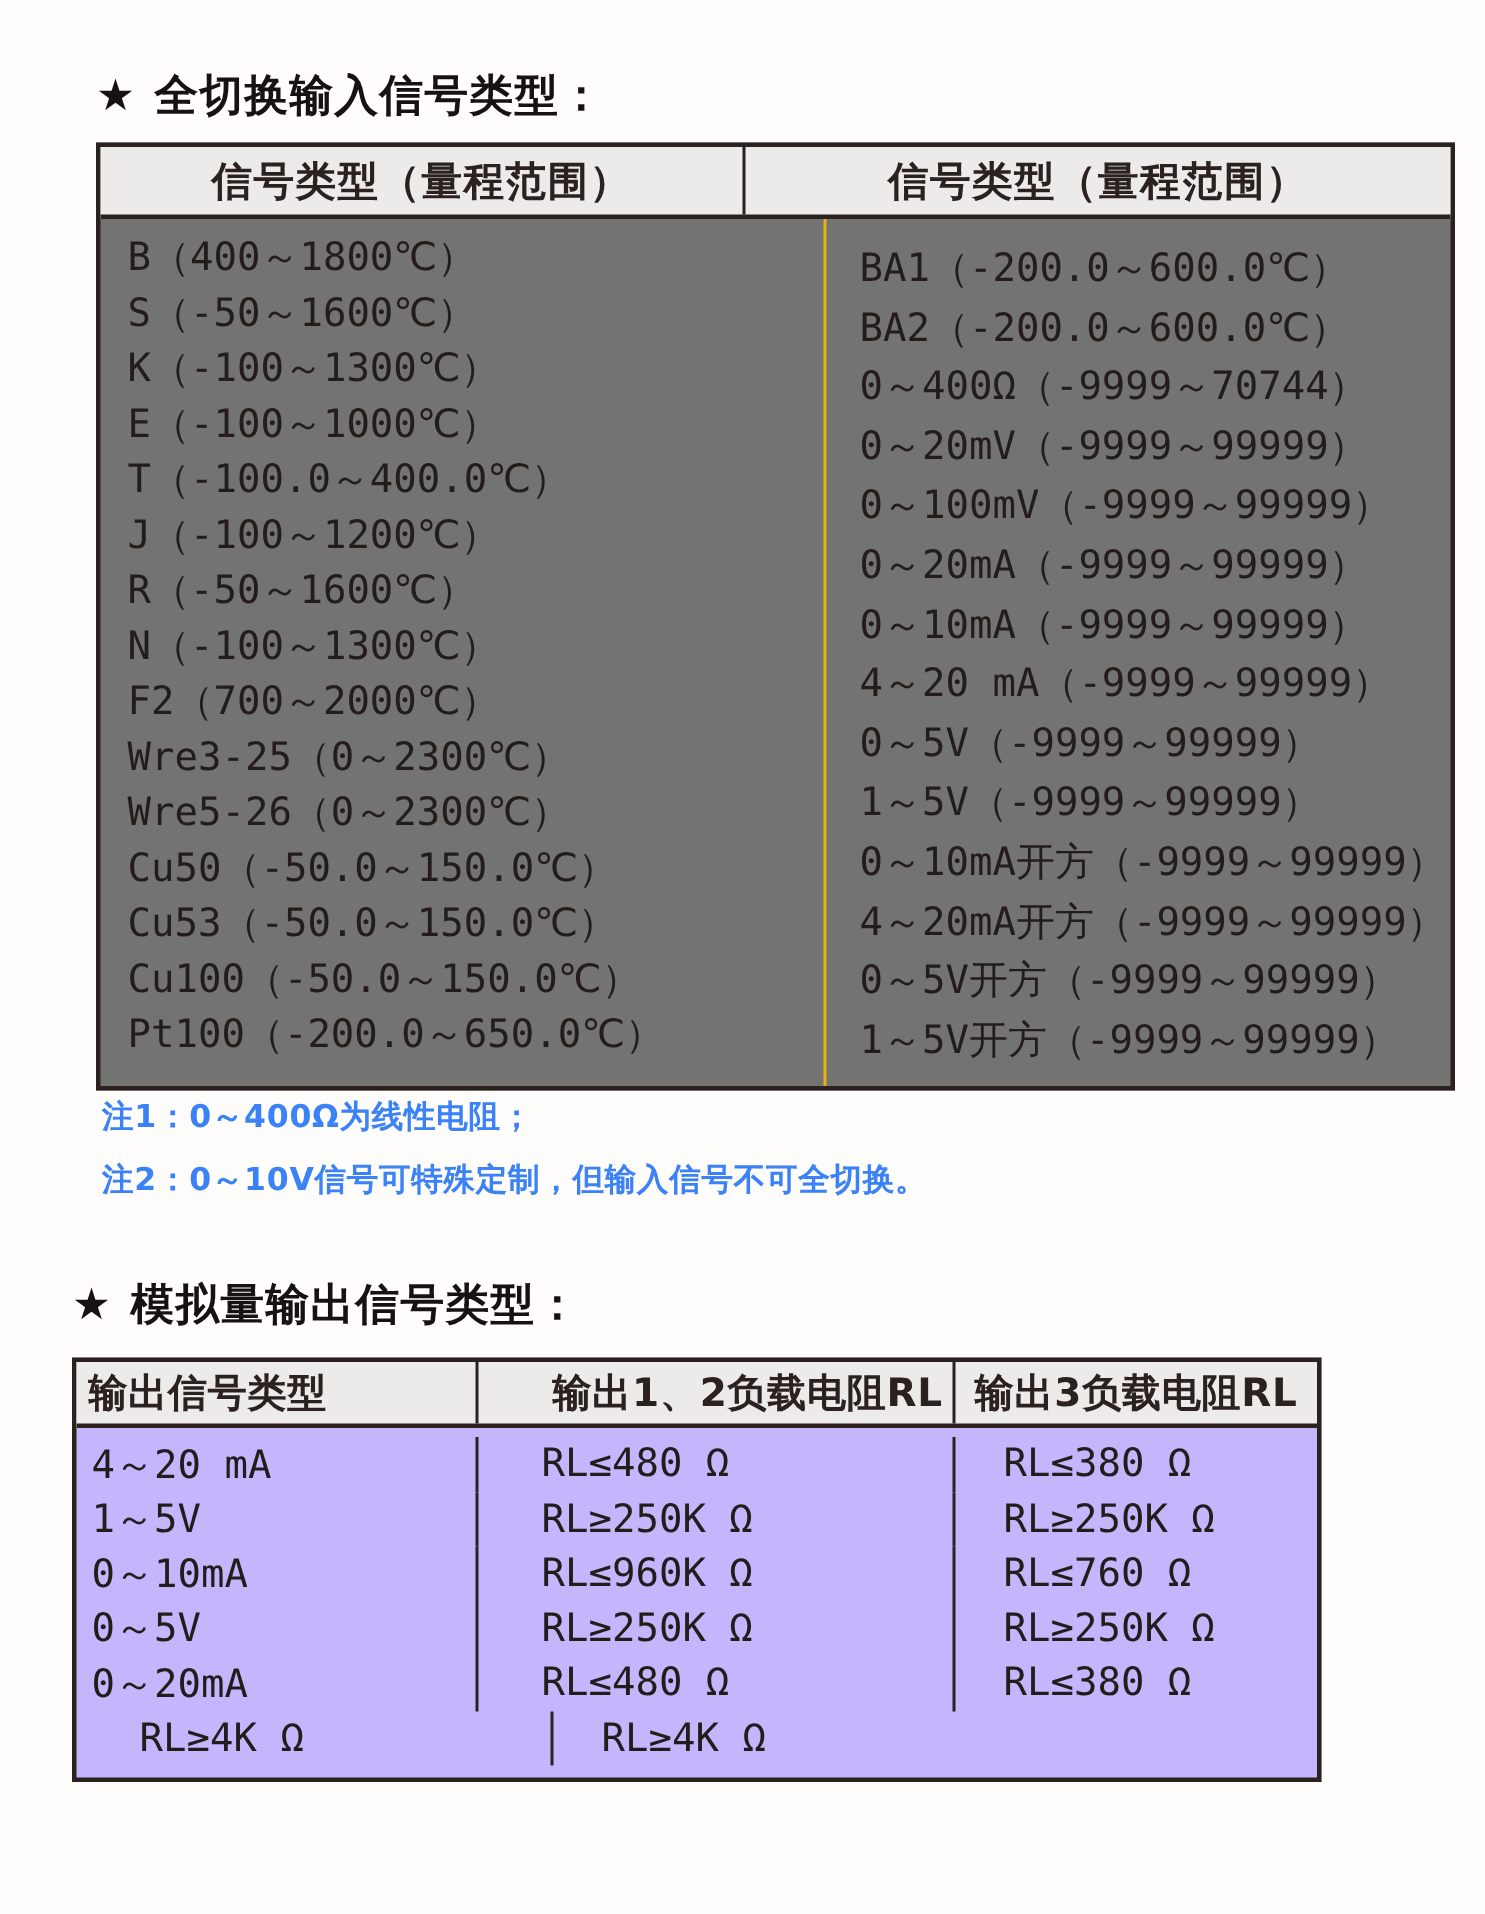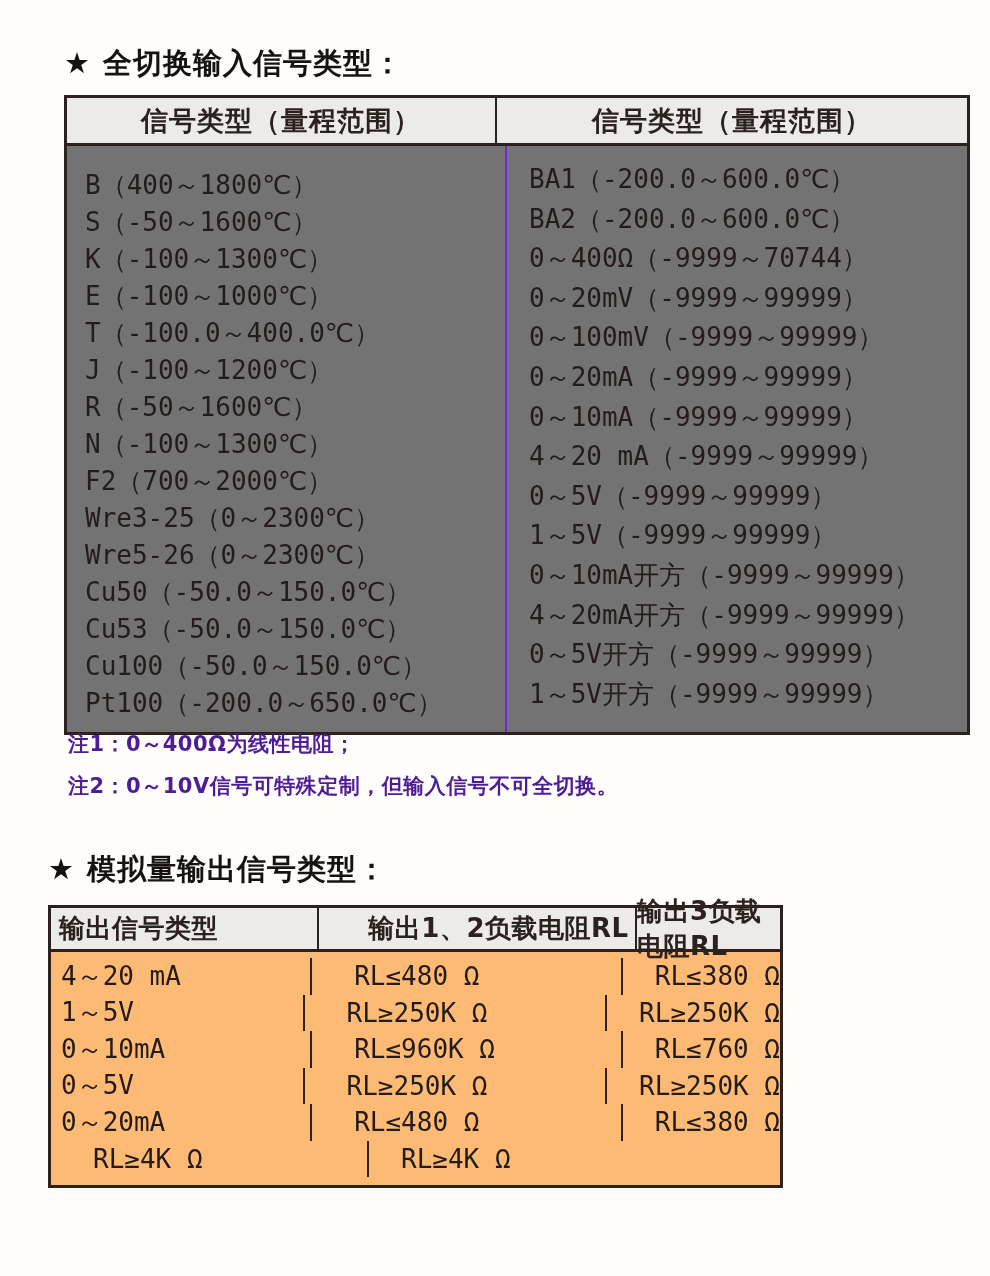--- a/index.html
+++ b/index.html
@@ -46,48 +46,48 @@
   }
   .table1 .hdr-left  { width: 430px; border-right: 2px solid #2b221f; }
   .table1 .hdr-right { flex: 1; }
   .table1 .body-row { display: flex; }
   .table1 .body-cell {
     font-family: "DejaVu Sans Mono", "DejaVu Sans", sans-serif;
     font-size: 26px;
     color: #231c1a;
   }
   .table1 .body-left {
-    width: 440px; border-right: 2px solid #6d28d9;
-    padding: 21px 0 10px 18px;
+    width: 484px; border-right: 2px solid #eab308;
+    padding: 8px 0 10px 18px;
   }
   .table1 .body-right { flex: 1; padding: 14px 0 10px 22px; }
   .table1 .body-left  .line { height: 37px; line-height: 37px; white-space: nowrap; }
   .table1 .body-right .line { height: 39.6px; line-height: 39.6px; white-space: nowrap; }
 
   
   .note {
     position: absolute;
     left: 68px;
     font-size: 21px;
     font-weight: bold;
     letter-spacing: 0.5px;
-    color: #4c1d95;
+    color: #3b82f6;
     white-space: nowrap;
     text-align: right;
   }
   .note-1 { top: 730px; }
   .note-2 { top: 772px; }
 
   
   .table2 {
     position: absolute;
     left: 48px; top: 905px;
-    width: 735px;
+    width: 833px;
     border: 3px solid #2b221f;
-    background: #fdba74;
+    background: #c4b5fd;
   }
   .table2 .hdr-row {
     display: flex;
     height: 44px;
     background: #edebe9;
     border-bottom: 3px solid #2b221f;
   }
   .table2 .hdr-cell {
     display: flex; align-items: center;
     font-size: 26px; font-weight: bold; letter-spacing: 0.5px;

